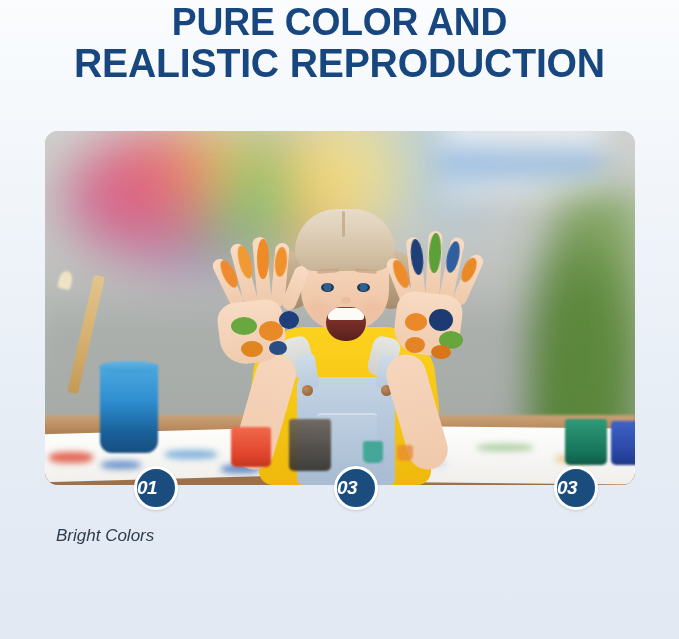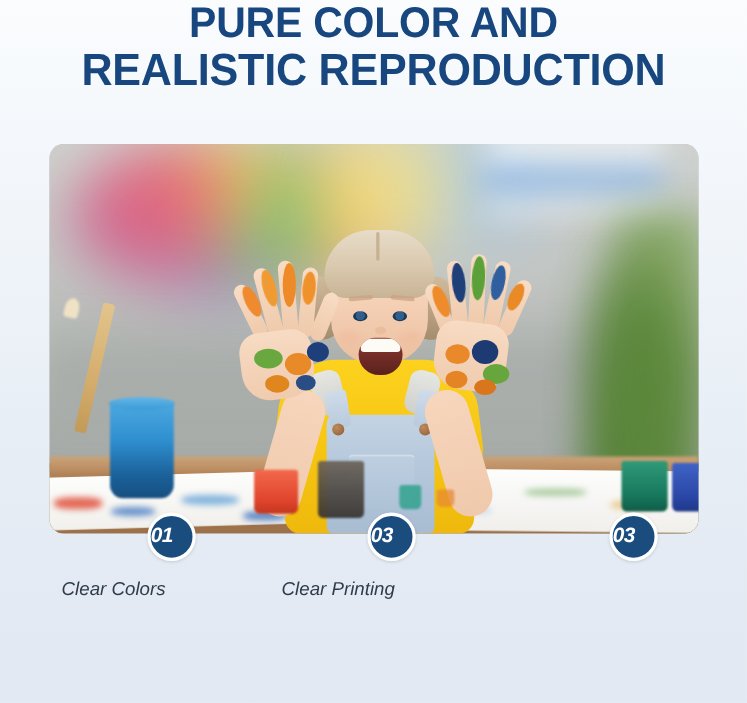--- a/index.html
+++ b/index.html
@@ -459,24 +459,23 @@
   <div class="jar jar-teal"></div>
   <div class="jar jar-org"></div>
   <div class="jar jar-green"></div>
   <div class="jar jar-blue"></div>
 </div>
 
 <div class="badges">
 
   <div class="badge-item b1">
     <div class="badge-circle">01</div>
-    <div class="badge-label">Clear Colors</div>
+    <div class="badge-label">Bright Colors</div>
   </div>
 
   <div class="badge-item b2">
     <div class="badge-circle">03</div>
-    <div class="badge-label">Clear Printing</div>
   </div>
 
   <div class="badge-item b3">
     <div class="badge-circle">03</div>
   </div>
 </div>
 
 </body></html>

